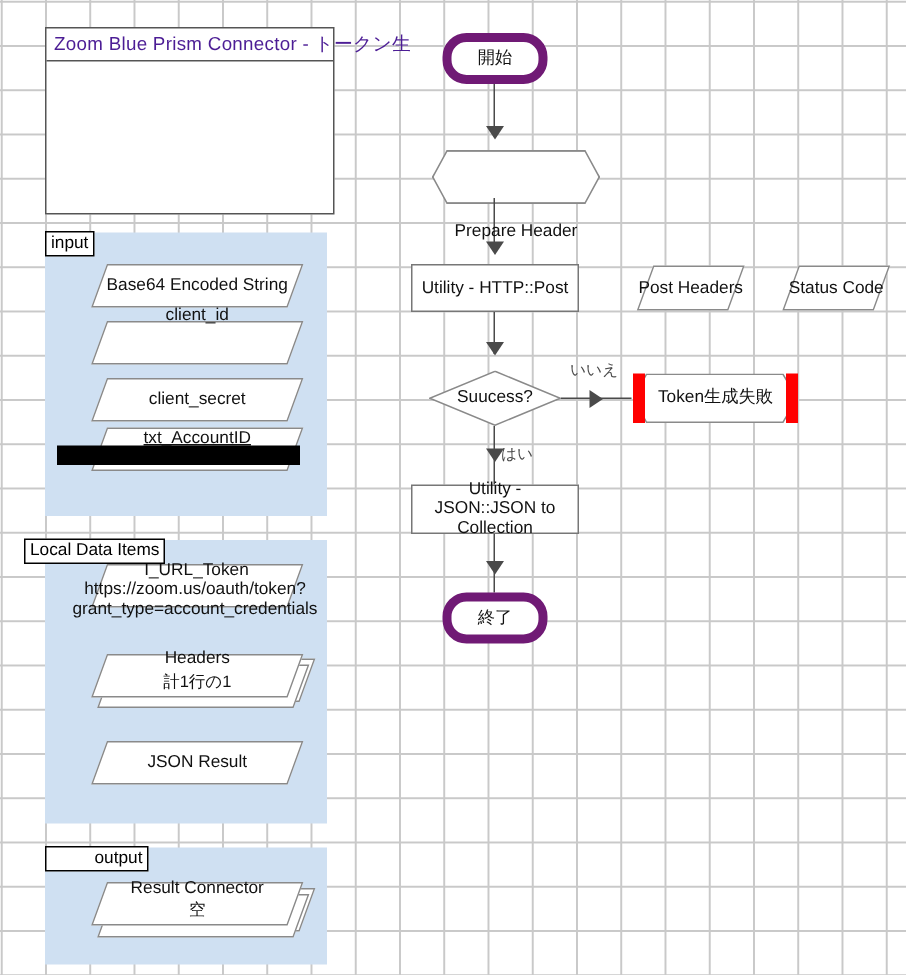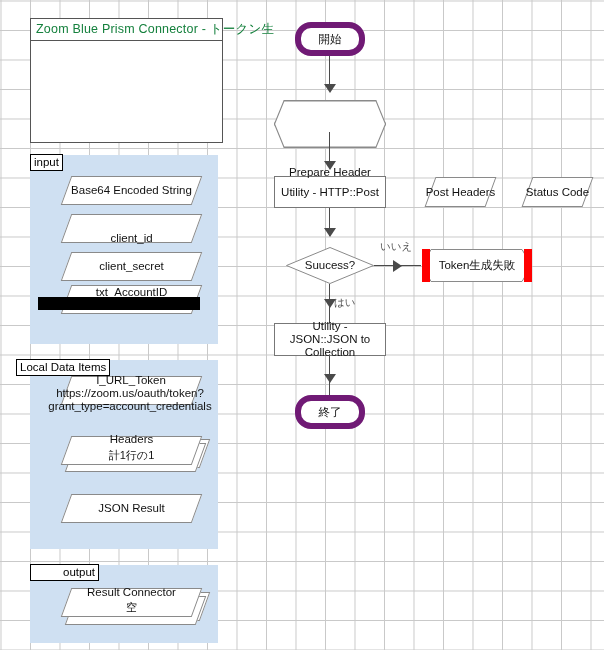--- a/index.html
+++ b/index.html
@@ -26,21 +26,21 @@
   #title-box{
     left:30px;top:18px;width:193px;height:125px;
     background:#ffffff;border:1px solid #555;
     box-sizing:border-box;
   }
   #title-bar{
     position:absolute;left:0;top:0;width:100%;height:22px;
     border-bottom:1px solid #555;box-sizing:border-box;
     display:flex;align-items:center;
     padding-left:5px;
-    font-size:12.5px;color:#15803d;white-space:nowrap;
+    font-size:12.5px;color:#4c1d95;white-space:nowrap;
     letter-spacing:0.2px;
   }
 
   
   .group{
     background:#cfe0f2;
   }
   .group-label{
     position:absolute;
     background:#ffffff;border:1px solid #000;
@@ -140,21 +140,21 @@
   <div id="title-bar">Zoom Blue Prism Connector - トークン生</div>
 </div>
 
 <div class="abs group" style="left:30px;top:155px;width:188px;height:189px;"></div>
 <div class="group-label" style="left:30px;top:154px;">input</div>
 
 <div class="para" style="left:66px;top:176px;width:131px;height:29px;"></div>
 <div class="para-txt" style="left:51px;top:176px;width:161px;height:29px;">Base64 Encoded String</div>
 
 <div class="para" style="left:66px;top:214px;width:131px;height:29px;"></div>
-<div class="para-txt" style="left:51px;top:224px;width:161px;height:29px;">client_id</div>
+<div class="para-txt" style="left:51px;top:196px;width:161px;height:29px;">client_id</div>
 
 <div class="para" style="left:66px;top:252px;width:131px;height:29px;"></div>
 <div class="para-txt" style="left:51px;top:252px;width:161px;height:29px;">client_secret</div>
 
 <div class="para" style="left:66px;top:285px;width:131px;height:29px;"></div>
 <div class="para-txt" style="left:51px;top:282px;width:161px;height:20px;text-decoration:underline;">txt_AccountID</div>
 <div class="abs" id="redact"></div>
 
 <div class="abs group" style="left:30px;top:360px;width:188px;height:189px;"></div>
 <div class="group-label" style="left:16px;top:359px;">Local Data Items</div>
@@ -180,21 +180,21 @@
 <div class="para" style="left:66px;top:588px;width:131px;height:29px;"></div>
 <div class="para-txt" style="left:51px;top:585px;width:161px;height:14px;">Result Connector</div>
 <div class="para-txt sub" style="left:51px;top:600px;width:161px;height:14px;">空</div>
 
 <div class="terminator" style="left:295px;top:22px;width:70px;height:34px;">
   <div class="node-label">開始</div>
 </div>
 <div class="conn" style="left:329px;top:56px;width:1px;height:31px;"></div>
 <div class="arrow-down" style="left:324px;top:84px;"></div>
 
-<div class="hexwrap" style="left:274px;top:100px;width:112px;height:48px;">
+<div class="hexwrap" style="left:288px;top:100px;width:112px;height:36px;">
   <div class="hex"></div>
   <svg class="hexline" viewBox="0 0 112 32" preserveAspectRatio="none">
     <polygon points="10,0.5 102,0.5 111.5,16 102,31.5 10,31.5 0.5,16" fill="none" stroke="#8a8a8a" stroke-width="1"></polygon>
   </svg>
   <div class="node-label">Prepare Header</div>
 </div>
 <div class="conn" style="left:329px;top:132px;width:1px;height:33px;"></div>
 <div class="arrow-down" style="left:324px;top:161px;"></div>
 
 <div class="process" style="left:274px;top:176px;width:112px;height:32px;">

